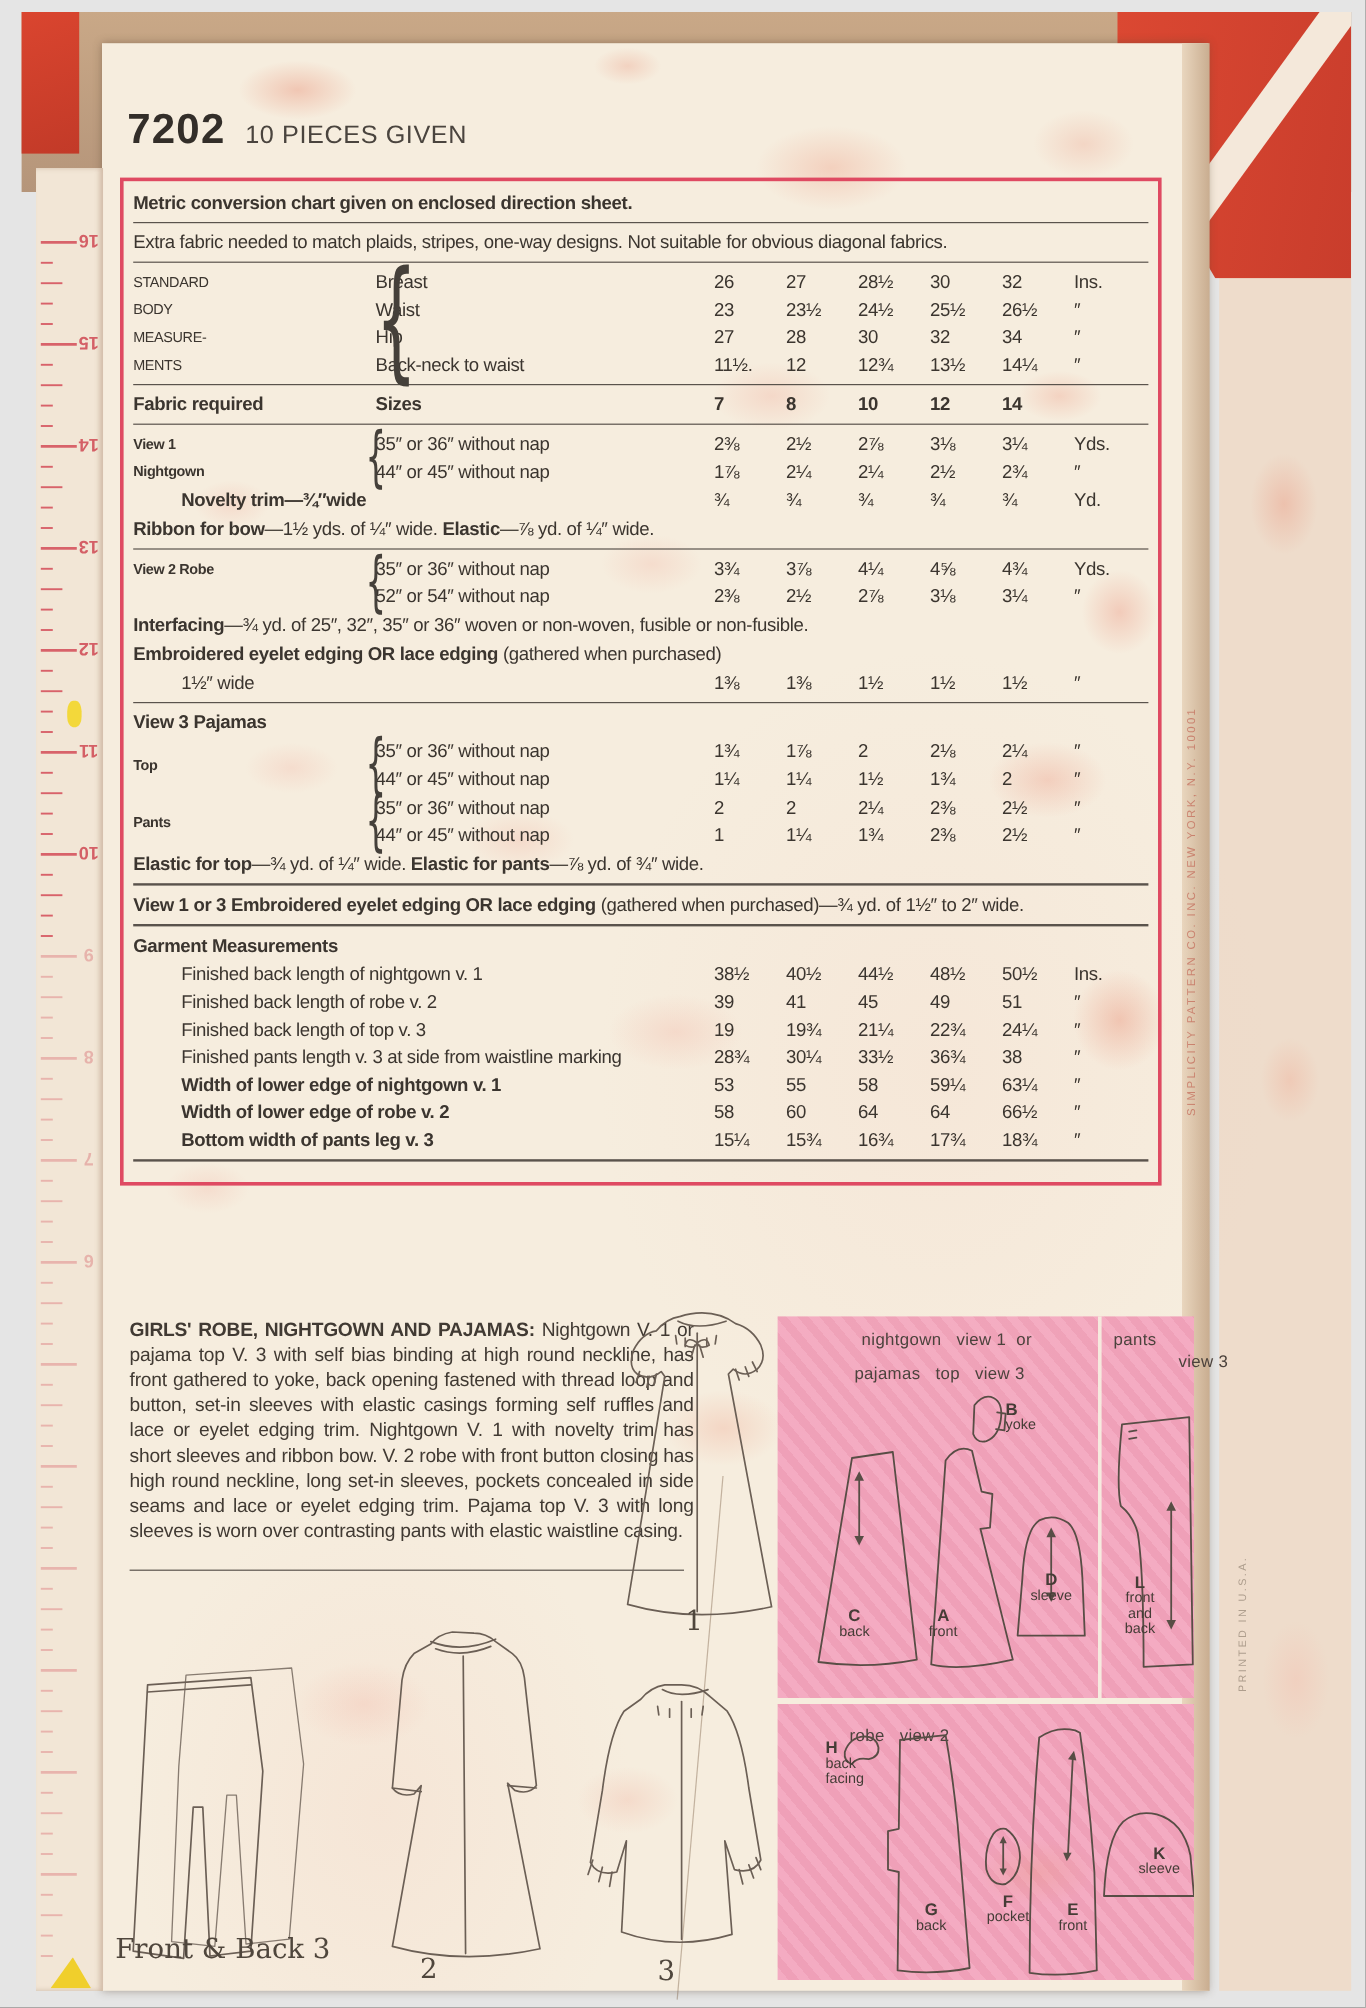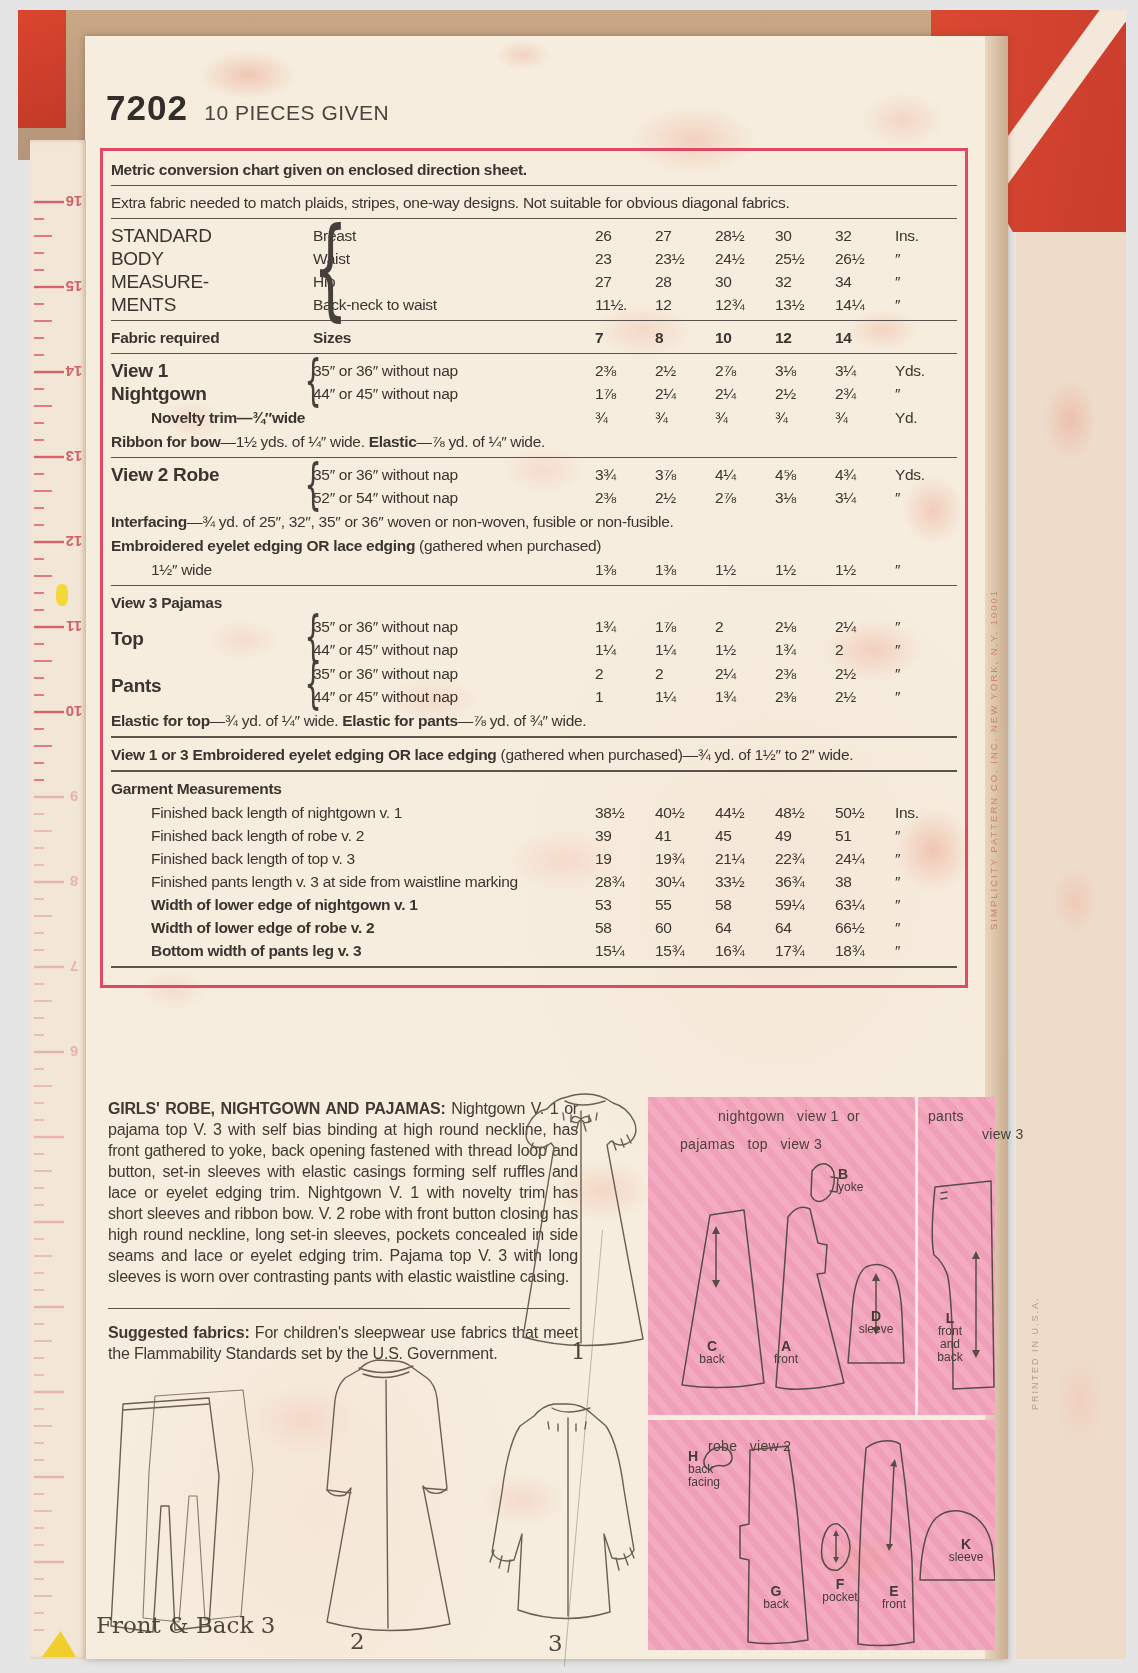--- a/index.html
+++ b/index.html
@@ -57,21 +57,21 @@
   .box{left:100px;top:148px;width:868px;border:3px solid #df4a62;padding:6px 8px 12px 8px;box-sizing:border-box;}
   .trow{display:grid;grid-template-columns:202px 280px 60px 60px 60px 60px 60px 1fr;align-items:baseline;
         line-height:23px;min-height:23px;font-size:15.5px;letter-spacing:-.3px;}
   .trow .span2{grid-column:1/3;margin-left:40px;}
   .c-val,.c-unit{padding-left:2px;}
   .b{font-weight:700;}
   .note{font-size:15.5px;line-height:23px;letter-spacing:-.3px;margin:1px 0;}
   .rule{height:1px;background:#5a534c;margin:4px 0 5px 0;}
   .rule.w2{height:2px;}
   .grp{display:grid;grid-template-columns:202px 1fr;margin:1px 0;}
-  .g-label{font-size:19px;line-height:23px;letter-spacing:-.3px;display:flex;flex-direction:column;}
+  .g-label{font-size:12px;line-height:23px;letter-spacing:-.3px;display:flex;flex-direction:column;}
   .g-label.ctr{justify-content:center;}
   .g-rows{position:relative;}
   .brace{position:absolute;left:-17px;top:50%;transform:translateY(-52%) scale(.5,1.02);
          font-family:"DejaVu Sans",sans-serif;font-weight:400;line-height:1;color:#45403a;}
   .g-rows .trow{grid-template-columns:280px 60px 60px 60px 60px 60px 1fr;}
   
   .para{font-size:16px;line-height:21px;letter-spacing:-.2px;color:#413a33;text-align:justify;}
   #descMain{left:108px;top:1098px;width:470px;}
   #descRule{left:108px;top:1308px;width:462px;height:1px;background:#5a534c;}
   #descSugg{left:108px;top:1322px;width:470px;}
@@ -380,21 +380,20 @@
             <div class="c-val">17¾</div>
             <div class="c-val">18¾</div>
             <div class="c-unit">″</div>
           </div>
           <div class="rule w2"></div>
         </div>
     </div>
 
     <div class="abs para" id="descMain"><span class="b">GIRLS' ROBE, NIGHTGOWN AND PAJAMAS: </span><span>Nightgown V. 1 or pajama top V. 3 with self bias binding at high round neckline, has front gathered to yoke, back opening fastened with thread loop and button, set-in sleeves with elastic casings forming self ruffles and lace or eyelet edging trim. Nightgown V. 1 with novelty trim has short sleeves and ribbon bow. V. 2 robe with front button closing has high round neckline, long set-in sleeves, pockets concealed in side seams and lace or eyelet edging trim. Pajama top V. 3 with long sleeves is worn over contrasting pants with elastic waistline casing.</span></div>
     <div class="abs" id="descRule"></div>
-    <div class="abs para" id="descSugg"><span class="b">Suggested fabrics: </span><span>For children's sleepwear use fabrics that meet the Flammability Standards set by the U.S. Government.</span></div>
 
     <svg class="abs sketch" style="left:497px;top:1085px" width="165" height="265" viewBox="0 0 165 265">
       <path d="M70 12 Q58 14 50 24 Q38 26 31 40 Q26 54 34 60 Q44 66 54 58 L57 62 L26 252 Q82 268 146 254 L110 60 L114 56 Q124 64 134 56 Q142 48 137 36 Q130 22 116 18 Q104 9 88 9 Q78 9 70 12 Z"></path>
       <path d="M68 16 Q84 24 108 16"></path>
         <path d="M84 26 L84 258"></path>
       <path d="M84 34 q-8 -6 -10 2 q8 4 10 -2 Z M84 34 q8 -6 10 2 q-8 4 -10 -2 Z M82 36 l-3 10 M86 36 l3 10"></path>
       <path d="M36 58 l-3 9 M44 62 l-2 9 M50 60 l-2 9 M116 56 l3 9 M124 54 l3 8 M130 50 l4 8"></path>
       <path d="M66 28 l1 7 M74 30 l0 7 M92 30 l0 7 M100 28 l-1 7"></path>
     </svg>
     <div class="abs fig-label" style="left:571px;top:1338px">1</div>
@@ -417,21 +416,21 @@
     <div class="abs fig-label" style="left:548px;top:1630px">3</div>
 
     <svg class="abs sketch" style="left:95px;top:1378px" width="205" height="262" viewBox="0 0 205 262">
       <path style="opacity:.8;stroke-width:1.1" d="M60 18 L148 12 L158 92 L146 238 L110 242 L102 118 L94 118 L84 244 L48 240 L54 94 Z"></path>
       <path d="M28 26 L114 20 L124 98 L114 248 L80 252 L74 128 L66 128 L58 254 L16 248 L24 100 Z"></path>
       <path d="M28 32 L114 26"></path>
     </svg>
     <div class="abs fig-label" style="left:96px;top:1612px">Front &amp; Back 3</div>
 
     <div class="abs ptitle" style="left:718px;top:1108px">nightgown   view 1  or</div>
-    <div class="abs ptitle" style="left:680px;top:1136px">pajamas   top   view 3</div>
+    <div class="abs ptitle" style="left:712px;top:1136px">pajamas   top   view 3</div>
     <div class="abs ptitle" style="left:928px;top:1108px">pants</div>
     <div class="abs ptitle" style="left:982px;top:1126px">view 3</div>
     <svg class="abs pieces" style="left:648px;top:1097px" width="347" height="318" viewBox="0 0 347 318">
       <path d="M164 74 Q172 64 180 68 Q188 72 186 86 Q184 100 174 104 Q166 106 163 98 Z M183 80 l7 1 -1 14 -7 -1"></path>
       <path d="M62 118 L96 113 L116 286 Q75 294 34 288 Z"></path>
       <line x1="68" y1="135" x2="68" y2="185"></line>
         <path class="arrowhead" d="M68 129 l-4 8 h8 Z M68 191 l-4 -8 h8 Z"></path>
       <path d="M140 120 Q150 106 162 112 L170 146 L179 148 L177 176 L169 177 L196 286 Q152 296 128 290 Z"></path>
       <path d="M204 218 Q206 178 218 170 Q230 164 242 172 Q252 180 254 218 L256 266 L200 266 Z"></path>
       <line x1="228" y1="182" x2="228" y2="232"></line>

